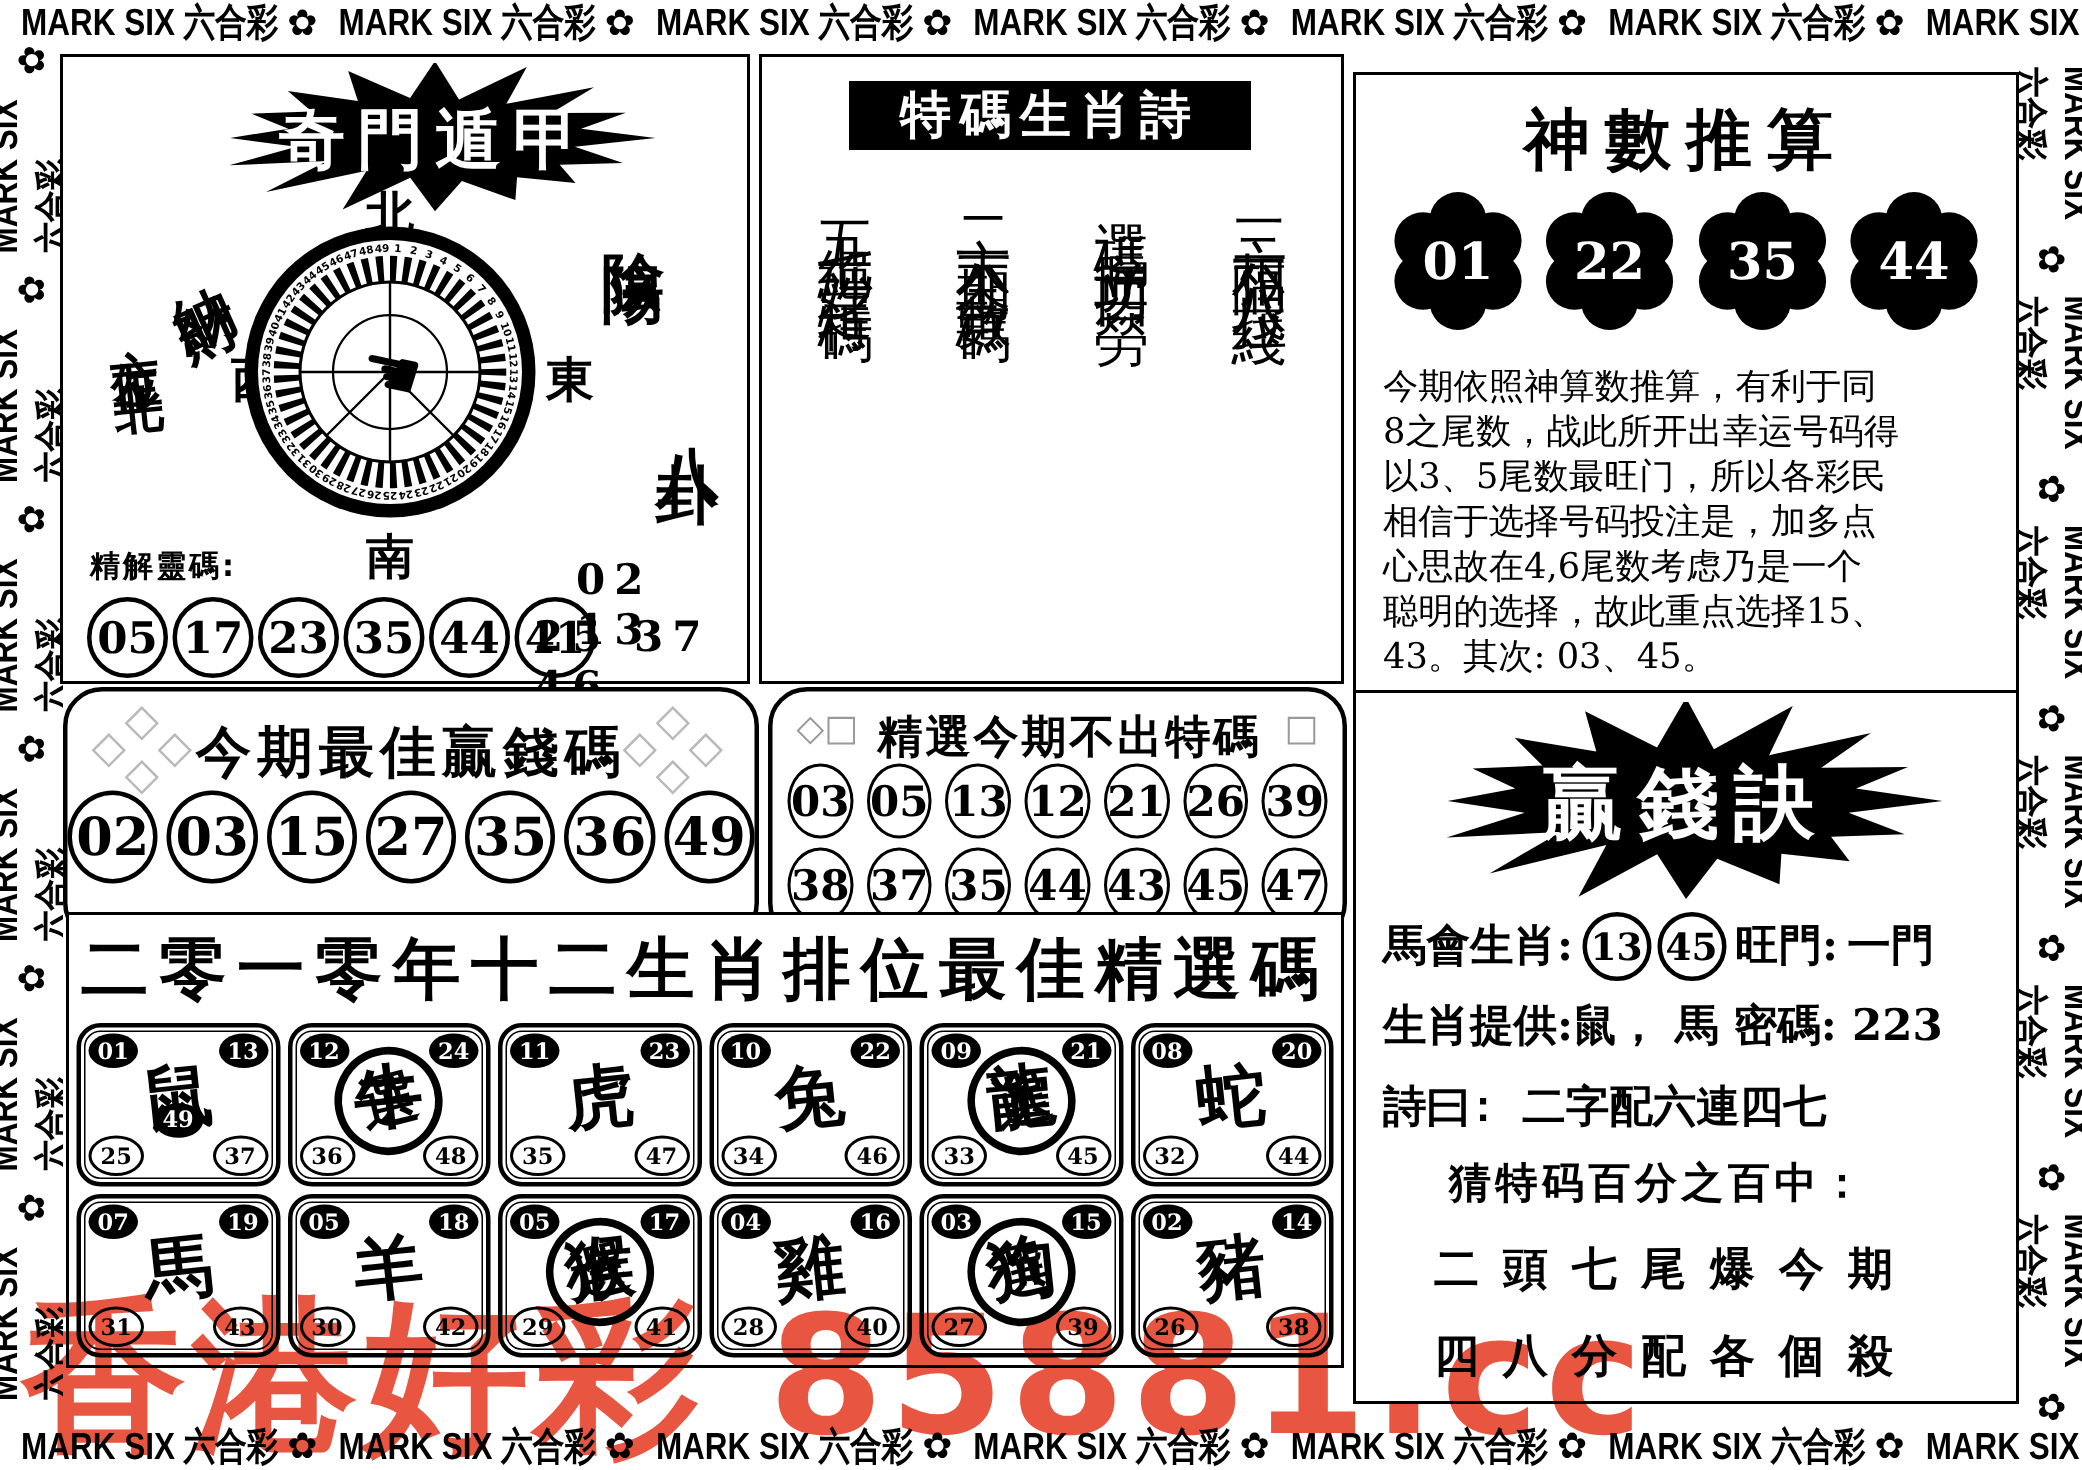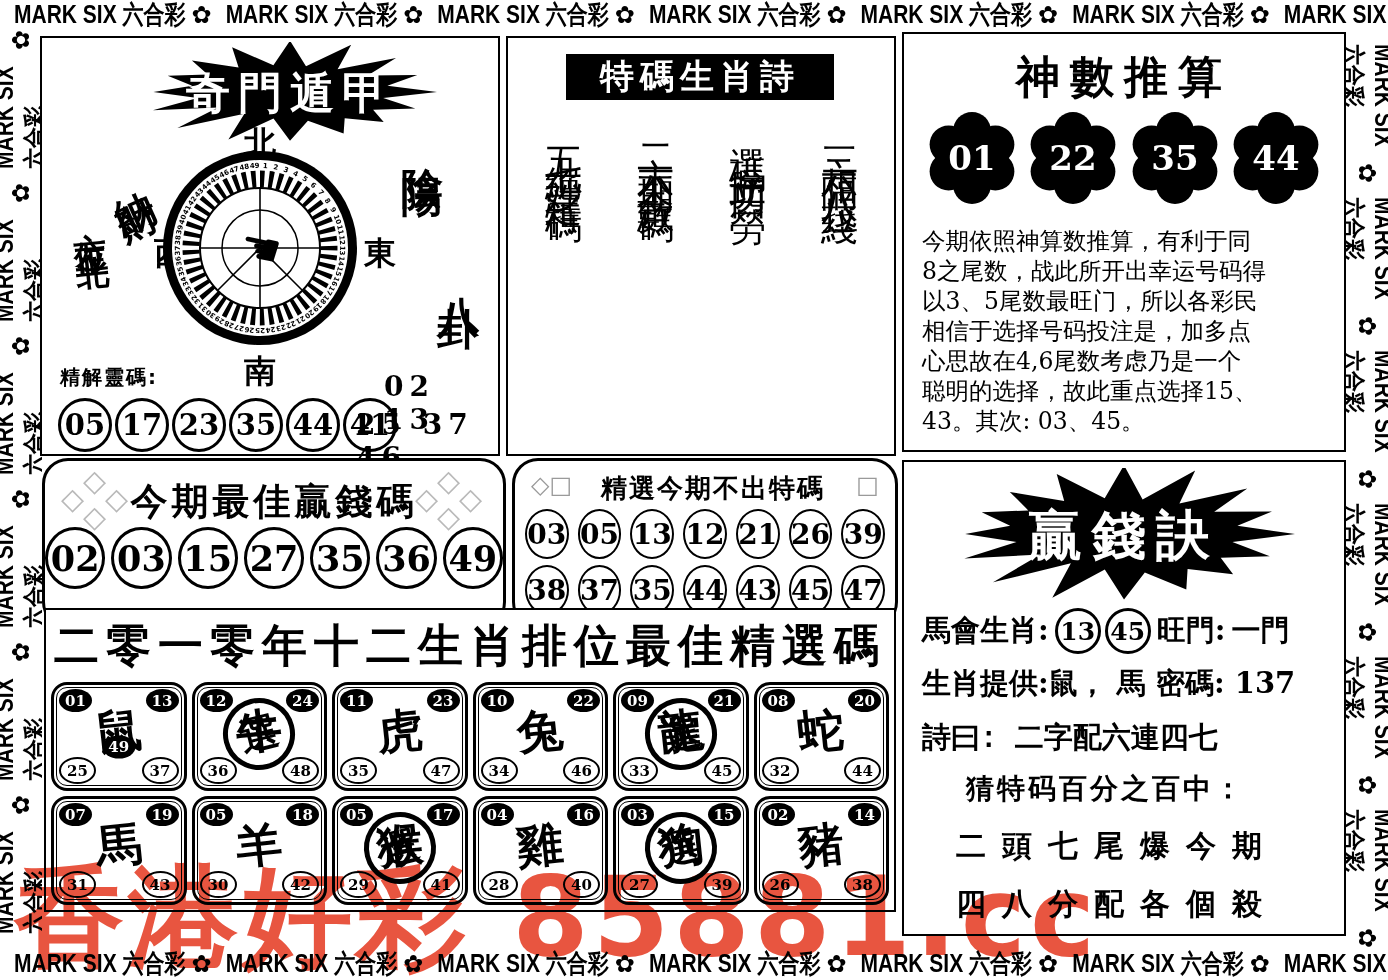--- a/index.html
+++ b/index.html
@@ -48,40 +48,40 @@
   .pn2{left:314px;top:370px;}
   
   #panel-shige{left:506px;top:36px;width:386px;height:416px;}
   .shige-titlebar{position:absolute;left:58px;top:16px;width:268px;height:46px;background:#000;color:#fff;
                   display:flex;align-items:center;justify-content:center;font-size:34px;font-weight:bold;letter-spacing:6px;}
   .shige-cols{position:absolute;left:30px;right:30px;top:80px;bottom:14px;display:flex;
               flex-direction:row-reverse;justify-content:space-between;}
   .shige-col{writing-mode:vertical-rl;text-orientation:upright;font-size:37px;letter-spacing:10px;
              font-family:"DejaVu Serif",serif;}
   
-  #panel-shenshu{left:902px;top:32px;width:440px;height:416px;}
+  #panel-shenshu{left:902px;top:48px;width:440px;height:416px;}
   .shenshu-title{position:absolute;left:0;right:0;top:14px;text-align:center;font-size:44px;font-weight:900;
                  letter-spacing:10px;font-family:"DejaVu Serif",serif;}
   .flower-row{position:absolute;left:22px;right:22px;top:78px;display:flex;justify-content:space-between;}
   .flower{position:relative;width:92px;height:92px;}
   .flower svg{position:absolute;left:0;top:0;}
   .shenshu-par{position:absolute;left:18px;right:12px;top:192px;font-size:23.5px;line-height:30px;
                font-family:"DejaVu Serif",serif;white-space:pre-line;}
   
   #panel-best{left:42px;top:458px;width:458px;height:164px;}
   .best-title{position:absolute;left:0;right:0;top:16px;text-align:center;font-size:37px;font-weight:bold;
               letter-spacing:4px;font-family:"DejaVu Serif",serif;}
   .diamond-cluster{position:absolute;width:74px;height:66px;color:#b9b9b9;}
   .diamond-cluster span{position:absolute;font-size:30px;}
   .dc-left{left:16px;top:6px;}
   .dc-right{right:14px;top:6px;}
   .best-circles{position:absolute;left:0;right:0;top:66px;display:flex;justify-content:center;gap:6px;}
   
   #panel-exclude{left:512px;top:458px;width:380px;height:164px;}
-  .excl-title{position:absolute;left:16px;right:0;top:10px;text-align:center;font-size:26px;font-weight:bold;
+  .excl-title{position:absolute;left:16px;right:0;top:10px;text-align:center;font-size:30px;font-weight:bold;
               letter-spacing:2px;font-family:"DejaVu Serif",serif;}
   .excl-decor{position:absolute;top:10px;font-size:24px;color:#9a9a9a;}
   .ed-left{left:16px;}
   .ed-right{right:16px;}
   .excl-row{position:absolute;left:10px;right:10px;display:flex;justify-content:center;gap:9px;}
   .er1{top:48px;}
   .er2{top:104px;}
   
   #panel-yingqian{left:902px;top:460px;width:440px;height:472px;}
   .yq-burst{position:absolute;left:46px;top:6px;}
@@ -411,21 +411,21 @@
     </svg>
     <div class="yq-line yq1">
       <span>馬會生肖:</span>
       <span id="yq1-circles" style="display:flex;gap:4px;">
           <span class="num-circle c40">13</span>
           <span class="num-circle c40">45</span>
         </span>
       <span>旺門:</span>
       <span>一門</span>
     </div>
-    <div class="yq-line yq2">生肖提供:鼠， 馬 密碼: 137</div>
+    <div class="yq-line yq2">生肖提供:鼠， 馬 密碼: 223</div>
     <div class="yq-line yq3">詩曰: 二字配六連四七</div>
     <div class="yq-line yq4">猜特码百分之百中：</div>
     <div class="yq-line yq5">二頭七尾爆今期</div>
     <div class="yq-line yq6">四八分配各個殺</div>
   </section>
 
   <section class="panel" id="panel-zodiac">
     <div class="zodiac-title">二零一零年十二生肖排位最佳精選碼</div>
     <div class="zodiac-grid">
         <div class="zcell">

